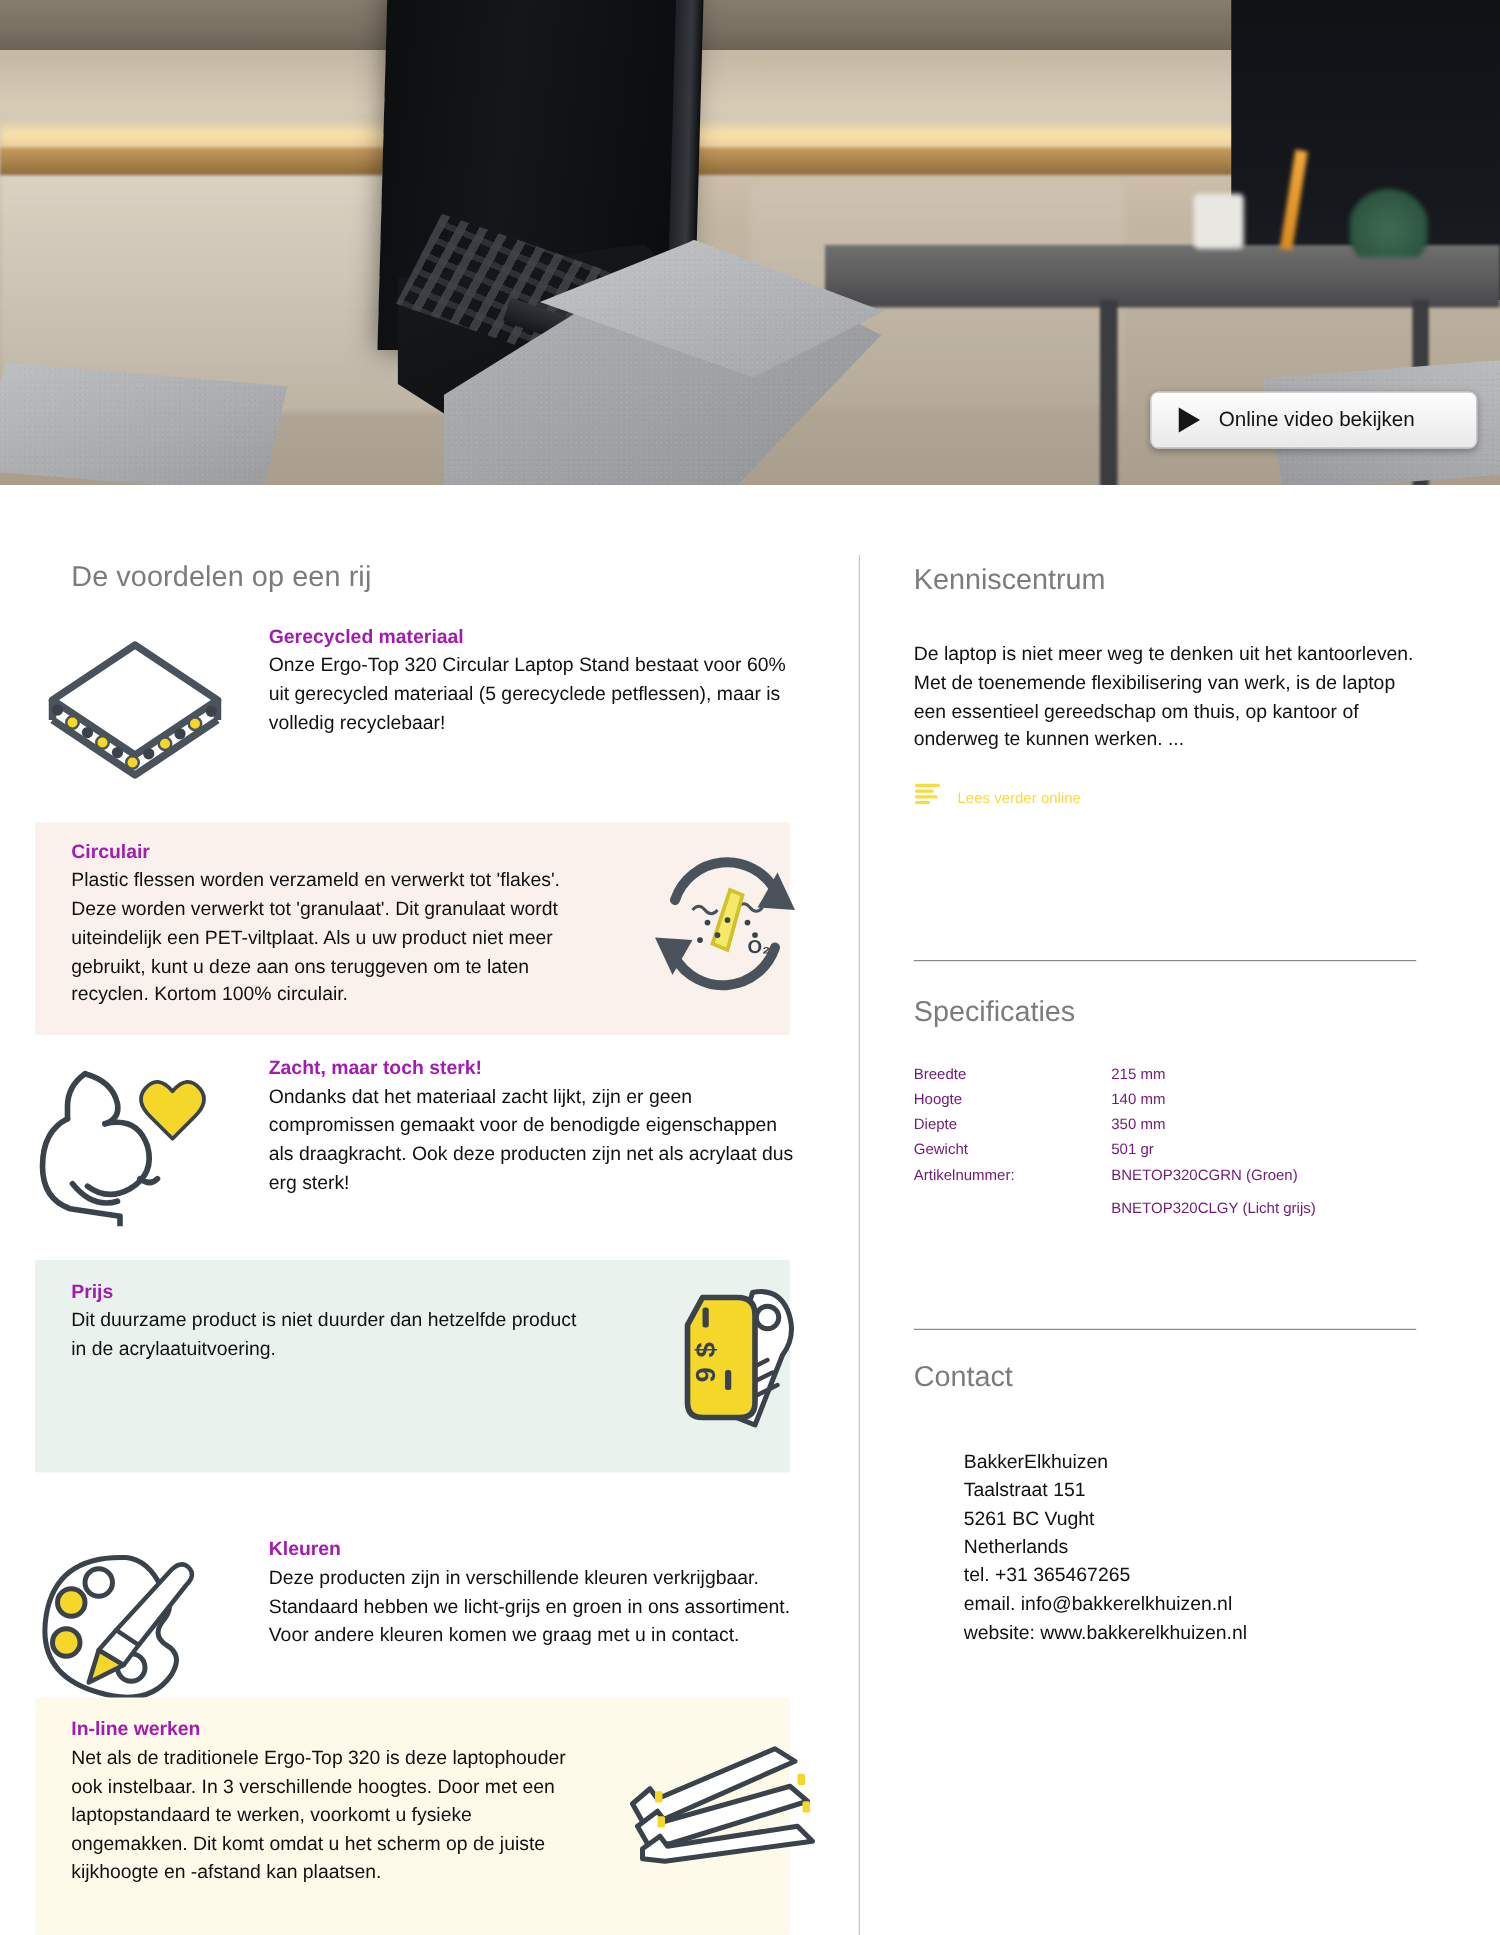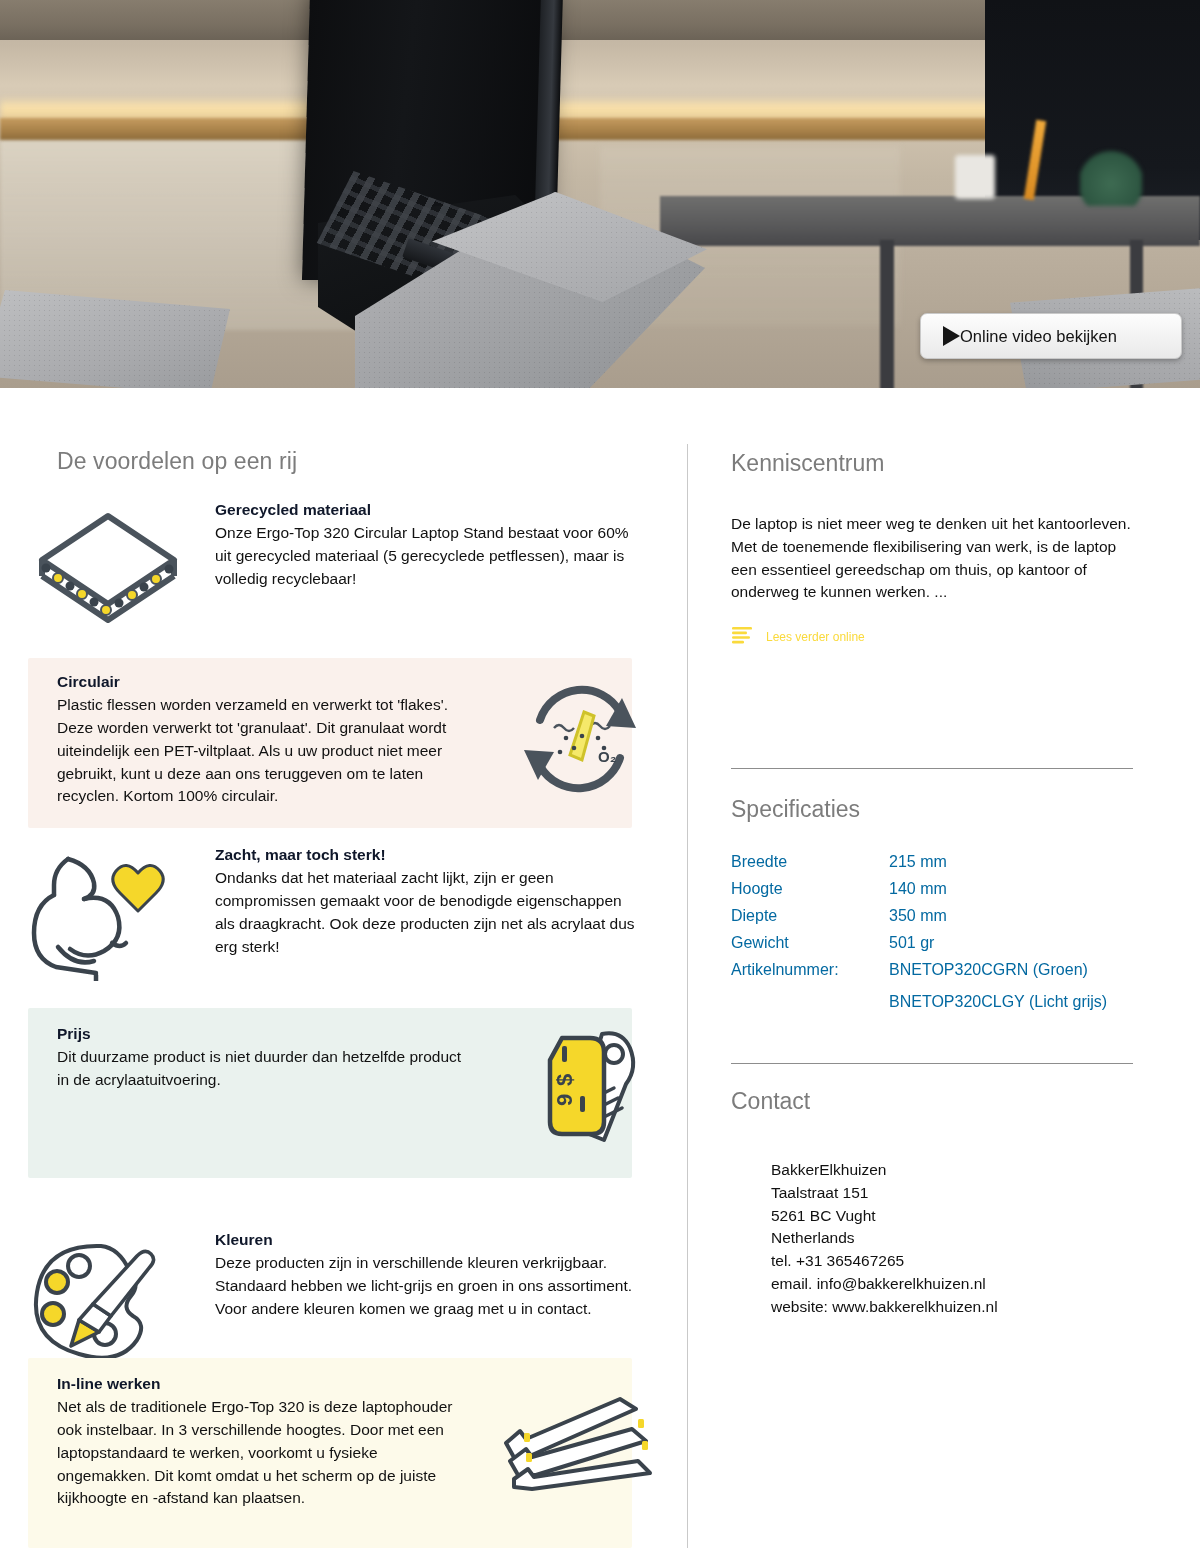--- a/index.html
+++ b/index.html
@@ -155,21 +155,21 @@
     background-position:0 0, 2px 3px;
     pointer-events:none;
   }
 
   
   .video-btn{
     position:absolute;left:920px;top:313px;width:262px;height:46px;
     background:linear-gradient(180deg,#fdfdfd,#e9e9e9);
     border:1px solid #c9c9c9;border-radius:7px;
     box-shadow:0 2px 5px rgba(0,0,0,.28);
-    display:flex;align-items:center;gap:0;padding:0 22px;
+    display:flex;align-items:center;gap:15px;padding:0 22px;
     box-sizing:border-box;cursor:pointer;
   }
   .play-tri{
     width:0;height:0;border-left:17px solid #161616;
     border-top:10px solid transparent;border-bottom:10px solid transparent;
   }
   .video-btn-label{font-size:16.5px;color:#141414;white-space:nowrap;}
 
   
   .content{position:absolute;left:0;top:388px;width:1200px;height:1160px;}
@@ -184,42 +184,42 @@
   }
   .lc-title{position:absolute;left:57px;top:60px;}
 
   .feature{position:relative;display:flex;box-sizing:border-box;}
   .feature .icon-wrap{
     flex:0 0 215px;display:flex;align-items:flex-start;justify-content:center;padding-top:8px;
   }
   .feature .txt{flex:1;padding-right:40px;}
   .feature.rev .icon-wrap{order:2;flex:0 0 200px;align-items:center;padding-top:0;}
   .feature.rev .txt{order:1;padding-left:57px;padding-right:10px;}
-  .f-head{font-size:15.5px;font-weight:700;color:#0f172a;margin:0 0 1px 0;line-height:1.5;}
+  .f-head{font-size:15.5px;font-weight:700;color:#a21caf;margin:0 0 1px 0;line-height:1.5;}
   .f-body{font-size:15.5px;color:#111;line-height:1.47;margin:0;}
 
   .panel{border-radius:2px;}
   .panel-pink{background:#faf1ec;}
   .panel-mint{background:#eaf2ee;}
   .panel-cream{background:#fdfaea;}
 
   .fblock{position:absolute;}
 
   
   .rightcol{position:absolute;left:688px;top:0;width:512px;}
   .rc-pad{position:absolute;left:43px;width:402px;}
   .rc-title{font-size:23px;color:#7c7c7c;}
   .rc-body{font-size:15.5px;color:#111;line-height:1.47;}
   .readmore{
     display:flex;align-items:center;gap:13px;cursor:pointer;margin-top:22px;
   }
   .readmore .label{font-size:12px;color:#fada3c;}
   .hr{height:1px;background:#8d8d8d;width:402px;}
 
-  .spec-row{display:flex;font-size:16px;color:#0369a1;line-height:1.68;}
+  .spec-row{display:flex;font-size:12px;color:#701a75;line-height:1.68;}
   .spec-k{flex:0 0 158px;}
   .spec-v{flex:1;}
 
   .logo-row{display:flex;align-items:center;gap:12px;margin-top:28px;}
   .logo-word{
     font-family:"Liberation Serif", serif;
     font-size:25px;color:#4c5561;letter-spacing:.6px;
   }
   .logo-word .sm{font-size:19px;}
   .addr{font-size:15.5px;color:#111;line-height:1.47;}

